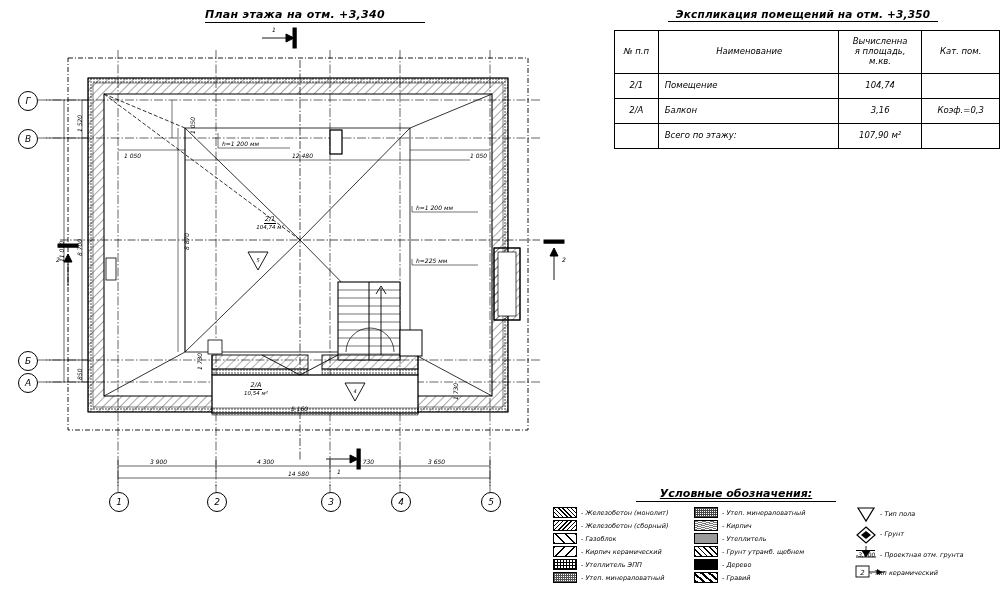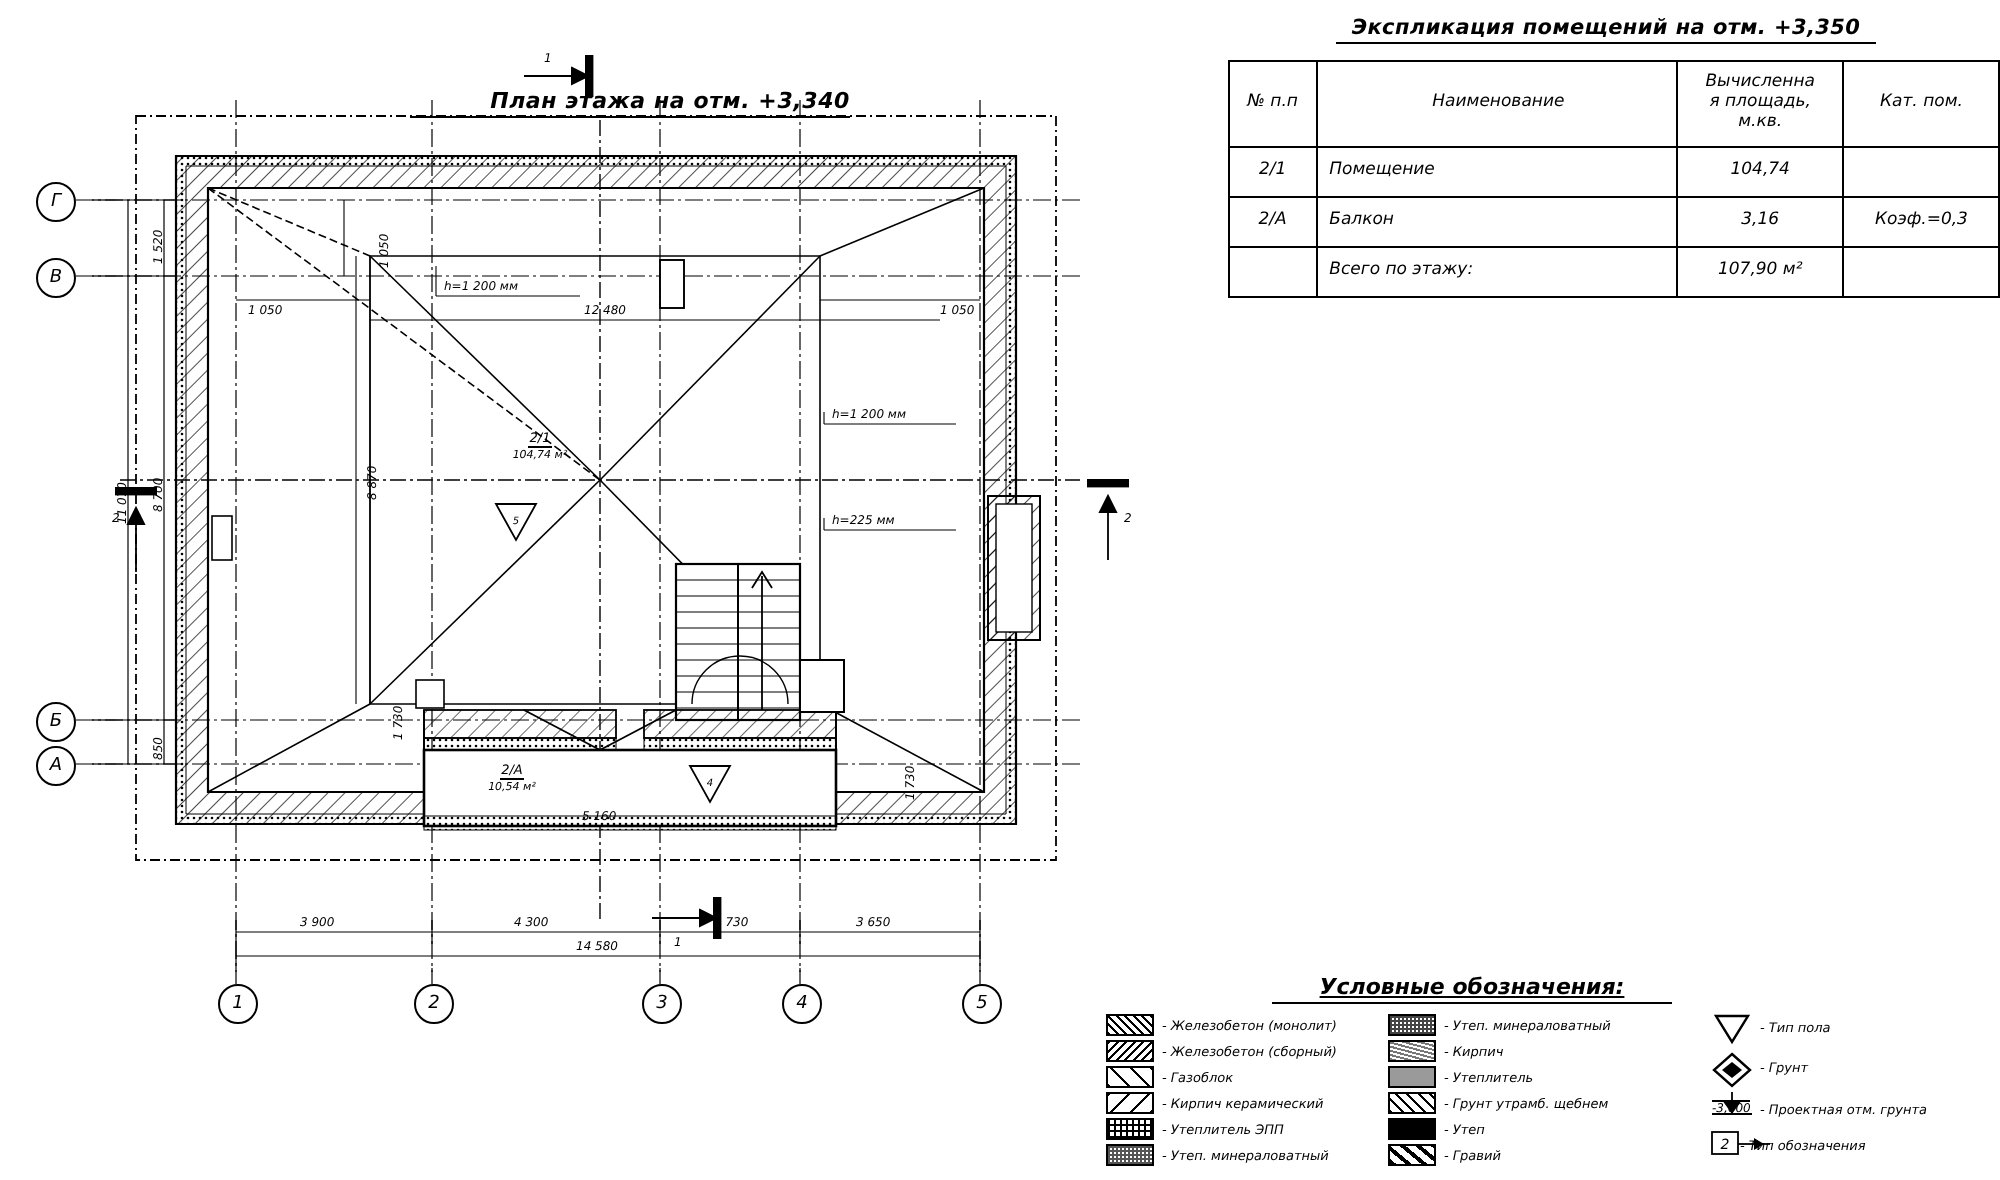--- a/index.html
+++ b/index.html
@@ -4,23 +4,23 @@
 <style>
   html,body{margin:0;padding:0;background:#ffffff;}
   body{
     width:1000px;height:590px;position:relative;overflow:hidden;
     font-family:"DejaVu Sans","Liberation Sans",sans-serif;
     color:#000;
   }
   .abs{position:absolute;}
   
   .plan-title{
-    left:205px;top:8px;width:220px;text-align:right;
+    left:205px;top:8px;width:220px;text-align:left;
     font-size:11px;font-style:italic;font-weight:600;
-    border-bottom:1px solid #000;padding-bottom:1px;letter-spacing:.3px;margin-top:36px;
+    border-bottom:1px solid #000;padding-bottom:1px;letter-spacing:.3px;
   }
   .expl-title{
     left:668px;top:8px;width:270px;text-align:center;
     font-size:10.5px;font-style:italic;font-weight:600;
     border-bottom:1px solid #000;padding-bottom:1px;letter-spacing:.2px;
   }
   .leg-title{
     left:636px;top:487px;width:200px;text-align:center;
     font-size:11px;font-style:italic;font-weight:600;
     border-bottom:1px solid #000;padding-bottom:1px;text-decoration:underline;
@@ -434,21 +434,21 @@
     <div class="legrow">
       <span class="swatch h-gips"></span>
       <span class="legtxt">- Утеплитель</span>
     </div>
     <div class="legrow">
       <span class="swatch h-grunt"></span>
       <span class="legtxt">- Грунт утрамб. щебнем</span>
     </div>
     <div class="legrow">
       <span class="swatch h-pesok"></span>
-      <span class="legtxt">- Утеп</span>
+      <span class="legtxt">- Дерево</span>
     </div>
     <div class="legrow">
       <span class="swatch h-grav"></span>
       <span class="legtxt">- Гравий</span>
     </div>
   </div>
 
   <div class="legcol" style="left:320px;top:-2px;width:180px">
     <div class="legrow" style="height:19px">
       <span class="sym">
@@ -479,18 +479,18 @@
     </div>
     <div class="legrow" style="height:16px">
       <span class="sym">
         <svg width="34" height="13" style="margin-left:-1px">
           <rect x="1" y="1" width="13" height="11" fill="#fff" stroke="#000" stroke-width="0.9"></rect>
           <text x="7.5" y="9.5" font-size="7" text-anchor="middle" font-style="italic" font-family="DejaVu Sans">2</text>
           <line x1="14" y1="7" x2="30" y2="7" stroke="#000" stroke-width="0.9"></line>
           <polygon points="22,4 27,7 22,10" fill="#000"></polygon>
         </svg>
       </span>
-      <span class="legtxt" style="margin-left:-10px">- Тип обозначения</span>
+      <span class="legtxt" style="margin-left:-10px">- Тип керамический</span>
     </div>
   </div>
 
   <div class="abs" style="left:320px;top:44px;font-size:6px;font-style:italic;border-top:1px solid #000">-3,600</div>
 </div>
 
 </body></html>

